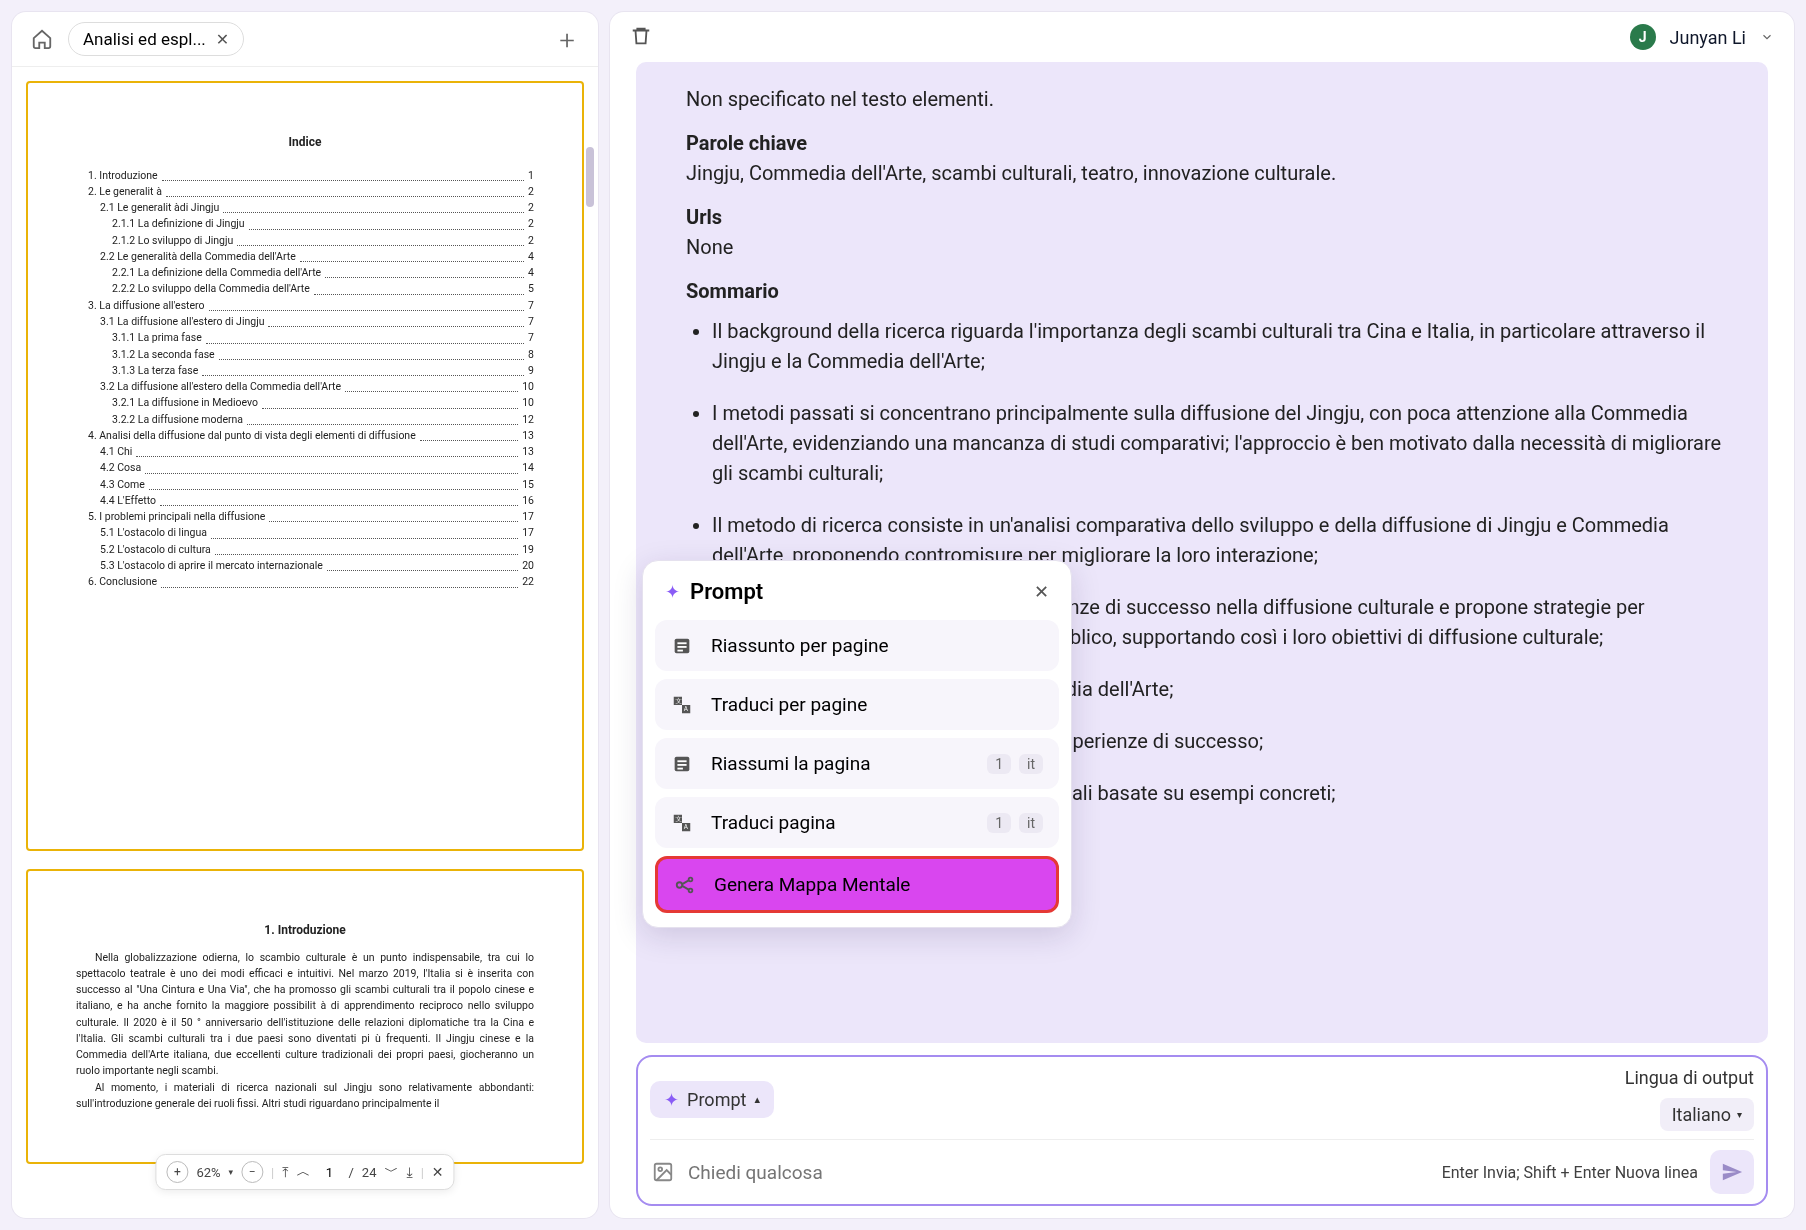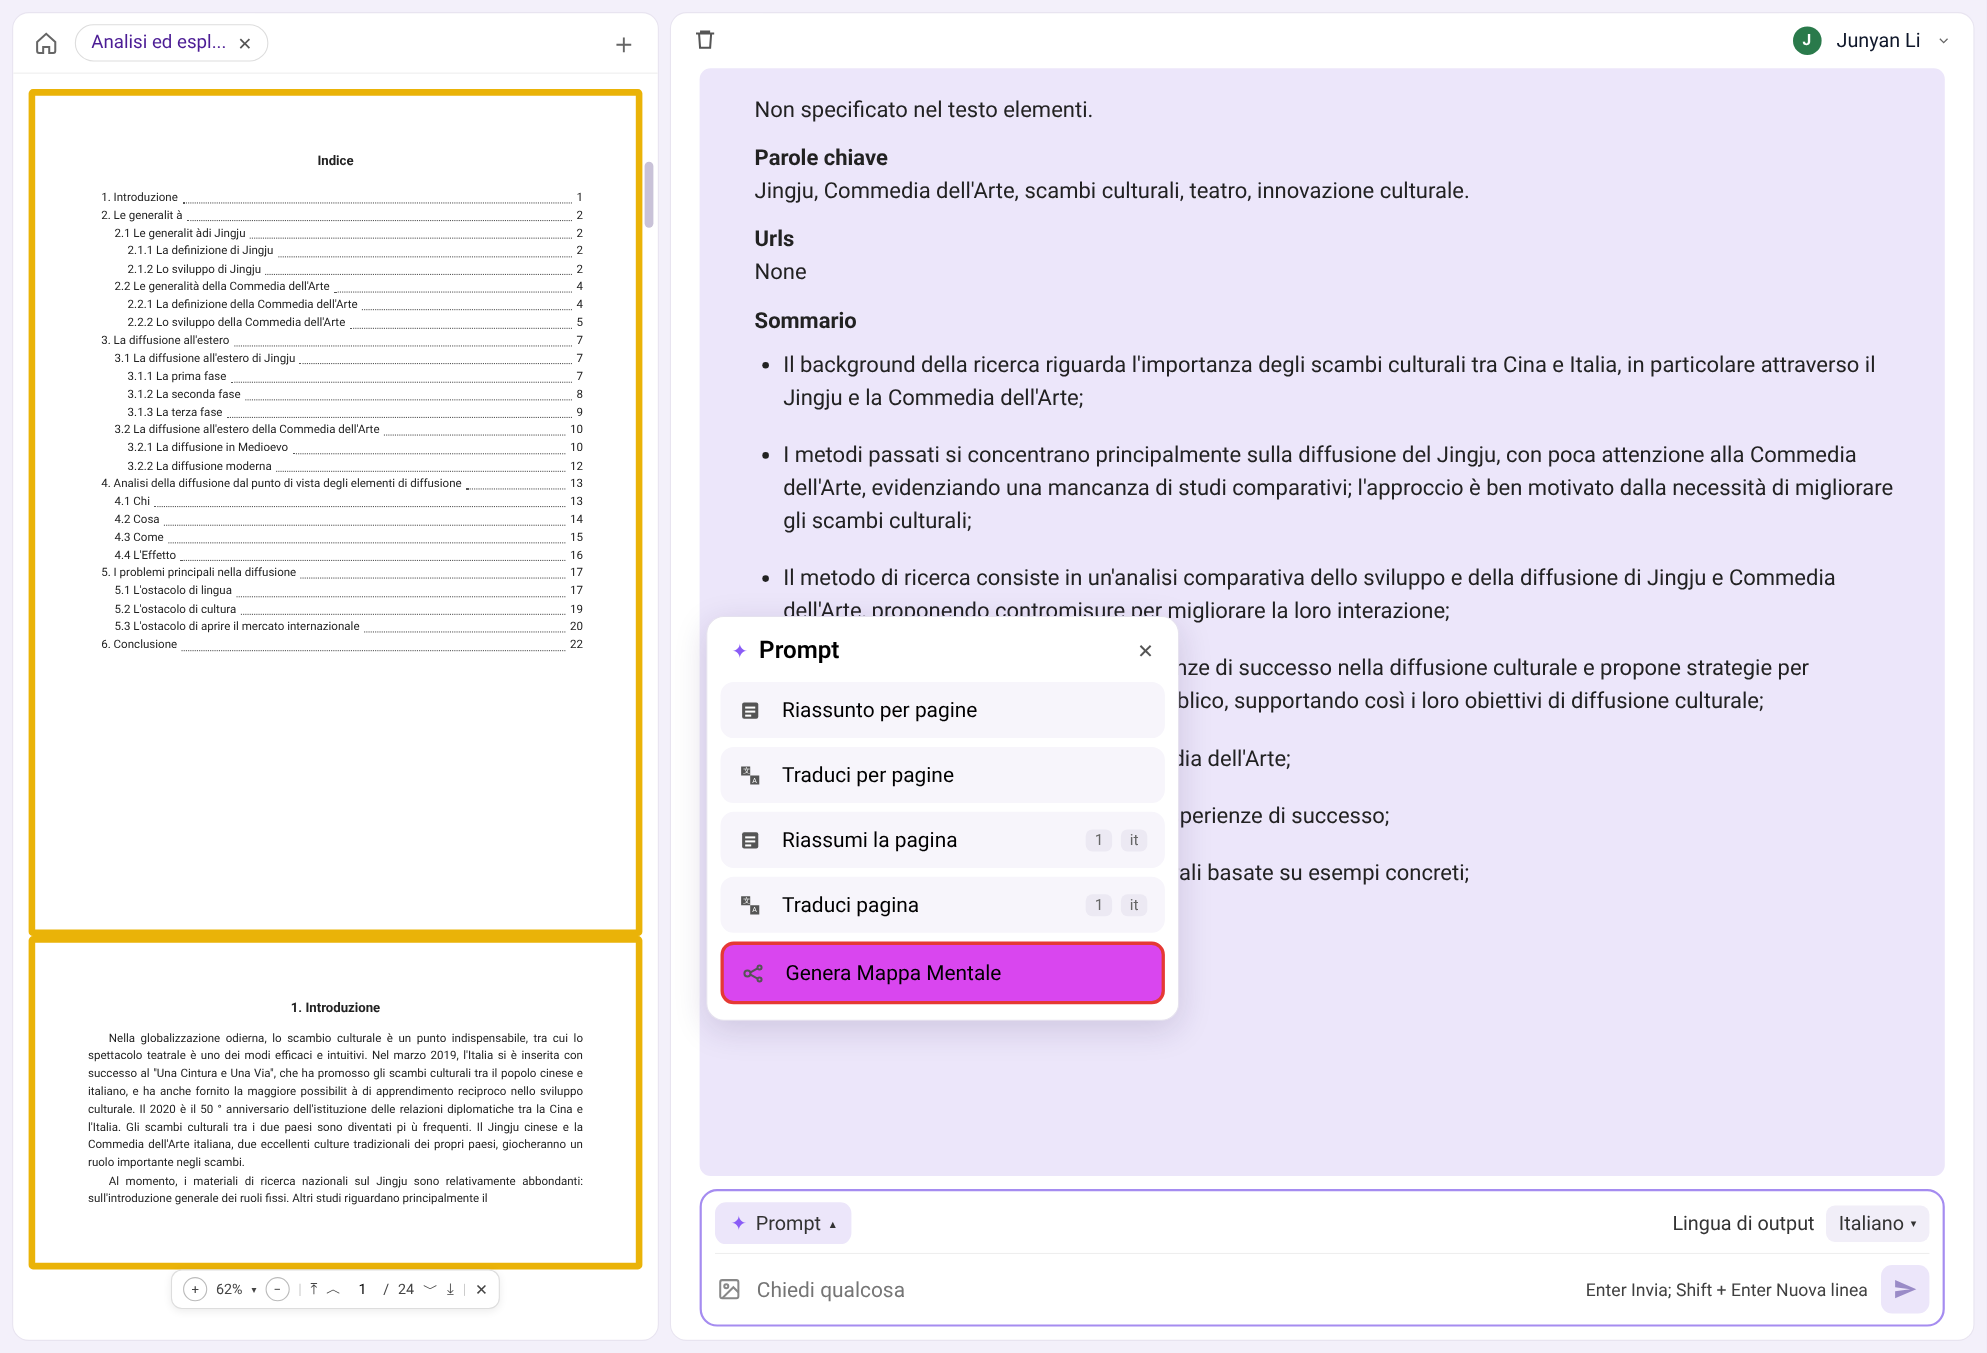--- a/index.html
+++ b/index.html
@@ -3,27 +3,27 @@
 <meta charset="utf-8">
 <style>
 * { margin: 0; padding: 0; box-sizing: border-box; font-family: -apple-system, BlinkMacSystemFont, "Segoe UI", Roboto, sans-serif; }
 body { background: #f3f0fa; width: 1806px; height: 1230px; overflow: hidden; display: flex; padding: 12px; gap: 12px; }
 
 
 .left-panel { width: 586px; background: #fff; border-radius: 14px; display: flex; flex-direction: column; box-shadow: 0 0 0 1px #e8e4f0; overflow: hidden; position: relative; }
 .left-header { display: flex; align-items: center; padding: 10px 14px; gap: 10px; border-bottom: 1px solid #eee; }
 .home-btn { width: 32px; height: 32px; display: flex; align-items: center; justify-content: center; cursor: pointer; border-radius: 6px; }
 .tab { display: flex; align-items: center; gap: 10px; background: #fff; border: 1px solid #ddd; border-radius: 18px; padding: 6px 14px; flex: 0 0 auto; }
-.tab-label { font-size: 17px; color: #4c1d95; white-space: nowrap; overflow: hidden; text-overflow: ellipsis; max-width: 130px; }
+.tab-label { font-size: 17px; color: #000000; white-space: nowrap; overflow: hidden; text-overflow: ellipsis; max-width: 130px; }
 .tab-close { cursor: pointer; color: #555; }
 .add-btn { margin-left: auto; width: 34px; height: 34px; display: flex; align-items: center; justify-content: center; cursor: pointer; color: #666; font-size: 26px; }
 
 .doc-scroll { flex: 1; overflow: hidden; padding: 14px 14px 70px 14px; position: relative; }
 .doc-scroll::-webkit-scrollbar { width: 10px; }
-.doc-page { background: #fff; border: 6px solid #eab308; border-radius: 4px; padding: 50px 48px; font-size: 10.5px; color: #222; line-height: 1.55; font-family: "Times New Roman", serif; }
+.doc-page { background: #fff; border: 2px solid #eab308; border-radius: 4px; padding: 50px 48px; margin-bottom: 18px; font-size: 10.5px; color: #222; line-height: 1.55; font-family: "Times New Roman", serif; }
 .doc-page.first { height: 770px; }
 .idx-title { text-align: center; font-weight: bold; font-size: 12px; margin-bottom: 16px; }
 .toc-row { display: flex; white-space: nowrap; }
 .toc-label { white-space: nowrap; }
 .toc-dots { flex: 1; border-bottom: 1px dotted #555; margin: 0 4px 3px 4px; }
 .toc-pg { white-space: nowrap; }
 .ind1 { margin-left: 12px; }
 .ind2 { margin-left: 24px; }
 .ind3 { margin-left: 36px; }
 
@@ -62,21 +62,21 @@
 .pop-item { display:flex; align-items:center; gap:16px; padding: 14px 16px; border-radius: 12px; background:#f7f5fb; margin-top: 8px; cursor:pointer; font-size:19px; }
 .pop-item.highlighted { border: 3px solid #e53935; background:#d946ef; }
 .pop-item .picon { width:24px; color:#555; display:flex; }
 .pop-badge { background:#ece9f3; border-radius:6px; font-size:14px; padding: 2px 8px; color:#666; }
 .pop-item .right-badges { margin-left:auto; display:flex; gap:8px; }
 
 
 .chat-input-wrap { border: 2px solid #a58cf0; border-radius: 16px; margin-top: 12px; padding: 10px 12px 10px 12px; display:flex; flex-direction:column; gap:8px; }
 .chat-top { display:flex; align-items:center; gap:12px; }
 .prompt-chip { background:#ece6fa; border-radius: 10px; padding: 8px 14px; display:flex; align-items:center; gap:8px; cursor:pointer; font-size:18px; color:#333; }
-.output-lang { margin-left:auto; display:flex; align-items:center; gap:10px; font-size:18px; color:#333; }
+.output-lang { margin-left:auto; display:flex; align-items:flex-end; gap:10px; font-size:18px; color:#333;flex-direction:column; }
 .lang-chip { background:#f1eef8; border-radius:8px; padding: 6px 12px; cursor:pointer; display:flex; align-items:center; gap:6px; }
 .chat-bottom { display:flex; align-items:center; gap:12px; border-top:1px solid #eee; padding-top:10px; }
 .img-btn { width:26px; height:26px; cursor:pointer; color:#777; display:flex; align-items:center; justify-content:center; }
 .chat-input { flex:1; border:none; outline:none; font-size:19px; color:#333; }
 .chat-hint { font-size:16px; color:#404040; }
 .send-btn { width:44px; height:44px; border-radius:10px; background:#ece6fa; display:flex; align-items:center; justify-content:center; cursor:pointer; color:#9a8bc7; }
 
 svg { display:block; }
 
 .scrollbar-fake { position:absolute; right:4px; top:80px; width:8px; height:60px; background:#c9c2d8; border-radius:4px; }

